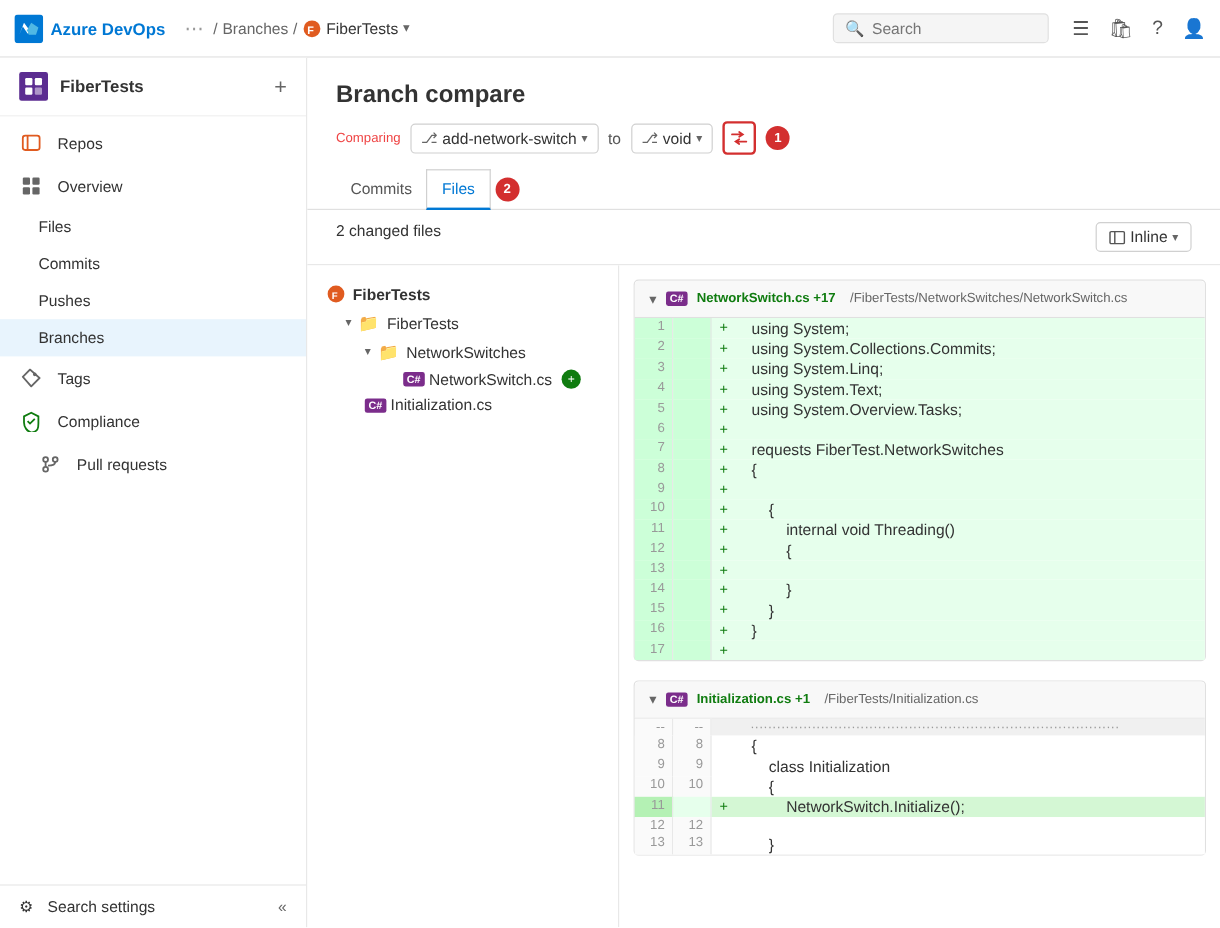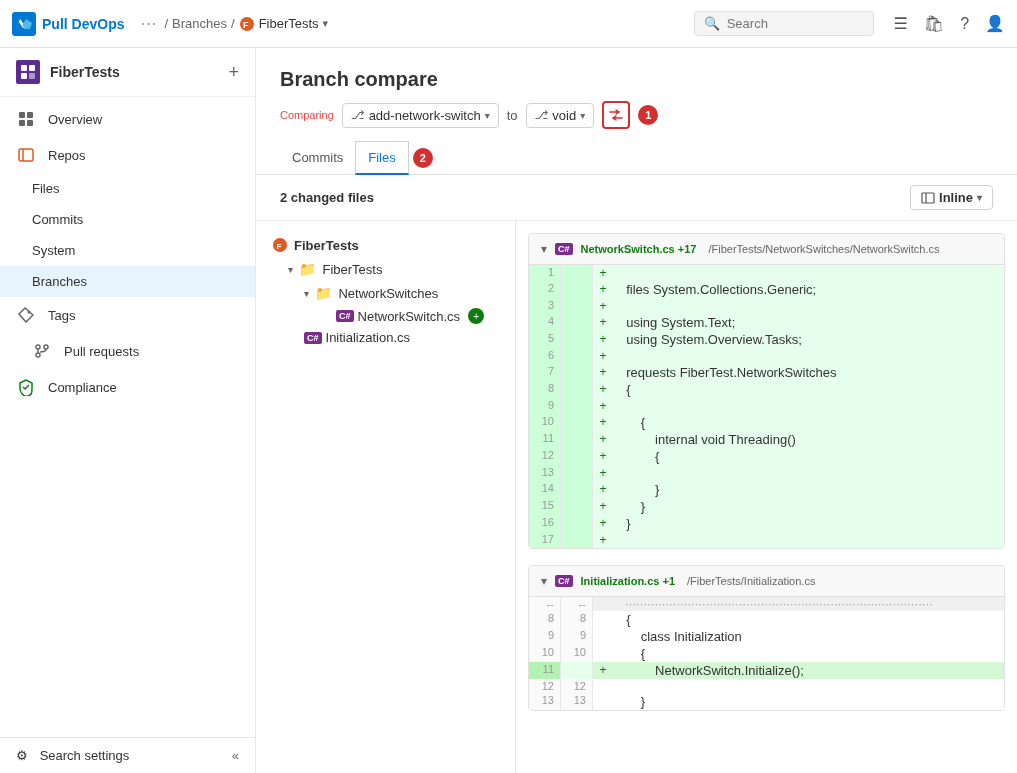--- a/index.html
+++ b/index.html
@@ -44,21 +44,21 @@
     .chevron { color: #666; font-size: 10px; }
     .to-label { color: #555; font-size: 13px; }
     .swap-icon { width: 28px; height: 28px; border: 2px solid #d32f2f; border-radius: 4px; display: flex; align-items: center; justify-content: center; color: #d32f2f; cursor: pointer; font-size: 14px; }
 
     
     .tabs { display: flex; align-items: center; gap: 0; border-bottom: 1px solid #e0e0e0; padding: 0 24px; }
     .tab { padding: 8px 12px; cursor: pointer; color: #555; font-size: 13px; border-bottom: 2px solid transparent; margin-bottom: -1px; }
     .tab.active { color: #0078d4; border-bottom: 2px solid #0078d4; font-weight: 500; border: 1px solid #d0d0d0; border-bottom: 2px solid #0078d4; }
 
     
-    .files-bar { display: flex; align-items: center; justify-content: space-between; padding: 10px 24px; border-bottom: 1px solid #e8e8e8; font-weight: bold; }
+    .files-bar { display: flex; align-items: flex-start; justify-content: space-between; padding: 10px 24px; border-bottom: 1px solid #e8e8e8; }
     .files-count { color: #333; font-size: 13px; }
     .inline-btn { display: flex; align-items: center; gap: 4px; border: 1px solid #d0d0d0; border-radius: 4px; padding: 4px 10px; cursor: pointer; font-size: 13px; background: #fff; }
 
     
     .split-layout { display: flex; flex: 1; overflow: hidden; }
     .file-tree { width: 260px; border-right: 1px solid #e8e8e8; overflow-y: auto; padding: 12px 0; flex-shrink: 0; }
     .tree-root { display: flex; align-items: center; gap: 6px; padding: 4px 16px; font-weight: 600; font-size: 13px; cursor: pointer; }
     .tree-folder { display: flex; align-items: center; gap: 6px; padding: 4px 16px; font-size: 13px; cursor: pointer; }
     .tree-folder.level1 { padding-left: 32px; }
     .tree-folder.level2 { padding-left: 48px; }
@@ -93,21 +93,21 @@
 </head>
 <body>
 
 <div class="topbar">
   <div class="topbar-logo">
     <svg class="topbar-logo-icon" viewBox="0 0 24 24" fill="none">
       <rect width="24" height="24" rx="3" fill="#0078d4"></rect>
       <path d="M4 17L8 7l6 8-3 1-4-6-3 7z" fill="white"></path>
       <path d="M10 14l4-7 6 4-2 6H12l-1-3z" fill="#50b8e4"></path>
     </svg>
-    <span>Pull DevOps</span>
+    <span>Azure DevOps</span>
   </div>
   <div style="display:flex;align-items:center;gap:6px;margin-left:8px;">
     <span style="color:#999;font-size:16px;">⋯</span>
   </div>
   <div class="topbar-breadcrumb">
     <span>/</span>
     <a href="#">Branches</a>
     <span>/</span>
     <div class="topbar-breadcrumb-current">
       <svg width="16" height="16" viewBox="0 0 16 16" fill="#e05b20">
@@ -145,87 +145,87 @@
           </svg>
         </div>
         <span>FiberTests</span>
       </div>
       <span class="sidebar-add">+</span>
     </div>
     <nav class="sidebar-nav">
 
       <div class="sidebar-item">
         <span class="sidebar-item-icon">
+          <svg width="18" height="18" viewBox="0 0 18 18">
+              <rect x="2" y="3" width="14" height="12" rx="2" fill="none" stroke="#e05b20" stroke-width="1.5"></rect>
+              <line x1="6" y1="3" x2="6" y2="15" stroke="#e05b20" stroke-width="1.5"></line>
+            </svg>
+        </span>
+        <span>Repos</span>
+      </div>
+
+      <div class="sidebar-item">
+        <span class="sidebar-item-icon">
           <svg width="18" height="18" viewBox="0 0 18 18" fill="#666">
               <rect x="2" y="2" width="6" height="6" rx="1" fill="#666"></rect>
               <rect x="10" y="2" width="6" height="6" rx="1" fill="#666"></rect>
               <rect x="2" y="10" width="6" height="6" rx="1" fill="#666"></rect>
               <rect x="10" y="10" width="6" height="6" rx="1" fill="#666"></rect>
             </svg>
         </span>
         <span>Overview</span>
       </div>
 
-      <div class="sidebar-item">
-        <span class="sidebar-item-icon">
-          <svg width="18" height="18" viewBox="0 0 18 18">
-              <rect x="2" y="3" width="14" height="12" rx="2" fill="none" stroke="#e05b20" stroke-width="1.5"></rect>
-              <line x1="6" y1="3" x2="6" y2="15" stroke="#e05b20" stroke-width="1.5"></line>
-            </svg>
-        </span>
-        <span>Repos</span>
-      </div>
-
       <div class="sidebar-item" style="padding-left:32px;">
         <span>Files</span>
       </div>
 
       <div class="sidebar-item" style="padding-left:32px;">
         <span>Commits</span>
       </div>
 
       <div class="sidebar-item" style="padding-left:32px;">
-        <span>System</span>
+        <span>Pushes</span>
       </div>
 
       <div class="sidebar-item active" style="padding-left:32px;">
         <span>Branches</span>
       </div>
 
       <div class="sidebar-item" style="">
         <span class="sidebar-item-icon">
           <svg width="16" height="16" viewBox="0 0 16 16">
               <polygon points="1,7 7,1 15,8 8,15" fill="none" stroke="#666" stroke-width="1.5"></polygon>
               <circle cx="11" cy="5" r="1.5" fill="#666"></circle>
             </svg>
         </span>
         <span>Tags</span>
+      </div>
+
+      <div class="sidebar-item">
+        <span class="sidebar-item-icon">
+          <svg width="18" height="18" viewBox="0 0 18 18">
+              <path d="M9 2L3 5v5c0 4 2.7 7.5 6 8.5C15.3 17.5 15 14 15 10V5z" fill="none" stroke="#107c10" stroke-width="1.5"></path>
+              <polyline points="6,9 8,11 12,7" stroke="#107c10" stroke-width="1.5" fill="none"></polyline>
+            </svg>
+        </span>
+        <span>Compliance</span>
       </div>
 
       <div class="sidebar-item" style="padding-left:32px;">
         <span class="sidebar-item-icon">
           <svg width="16" height="16" viewBox="0 0 16 16">
               <circle cx="4" cy="4" r="2" fill="none" stroke="#666" stroke-width="1.5"></circle>
               <circle cx="4" cy="12" r="2" fill="none" stroke="#666" stroke-width="1.5"></circle>
               <circle cx="12" cy="4" r="2" fill="none" stroke="#666" stroke-width="1.5"></circle>
               <line x1="4" y1="6" x2="4" y2="10" stroke="#666" stroke-width="1.5"></line>
               <path d="M12 6 Q12 9 6 9" fill="none" stroke="#666" stroke-width="1.5"></path>
             </svg>
         </span>
         <span>Pull requests</span>
-      </div>
-
-      <div class="sidebar-item">
-        <span class="sidebar-item-icon">
-          <svg width="18" height="18" viewBox="0 0 18 18">
-              <path d="M9 2L3 5v5c0 4 2.7 7.5 6 8.5C15.3 17.5 15 14 15 10V5z" fill="none" stroke="#107c10" stroke-width="1.5"></path>
-              <polyline points="6,9 8,11 12,7" stroke="#107c10" stroke-width="1.5" fill="none"></polyline>
-            </svg>
-        </span>
-        <span>Compliance</span>
       </div>
     </nav>
     <div class="sidebar-footer">
       <div class="sidebar-footer-item">
         <span>⚙</span>
         <span>Search settings</span>
         <span class="sidebar-collapse">«</span>
       </div>
     </div>
   </div>
@@ -317,31 +317,33 @@
             <button class="collapse-btn">▾</button>
             <span class="cs-badge">C#</span>
             <span class="file-diff-name">NetworkSwitch.cs <span style="color:#107c10;">+17</span></span>
             <span class="file-diff-path">/FiberTests/NetworkSwitches/NetworkSwitch.cs</span>
           </div>
           <div>
             <div class="diff-line added">
                 <span class="diff-line-num">1</span>
                 <span class="diff-line-num empty"></span>
                 <span class="diff-sign" style="color:#107c10;">+</span>
+                <span class="diff-code">  using System;</span>
               </div>
             <div class="diff-line added">
                 <span class="diff-line-num">2</span>
                 <span class="diff-line-num empty"></span>
                 <span class="diff-sign" style="color:#107c10;">+</span>
-                <span class="diff-code">  files System.Collections.Generic;</span>
+                <span class="diff-code">  using System.Collections.Commits;</span>
               </div>
             <div class="diff-line added">
                 <span class="diff-line-num">3</span>
                 <span class="diff-line-num empty"></span>
                 <span class="diff-sign" style="color:#107c10;">+</span>
+                <span class="diff-code">  using System.Linq;</span>
               </div>
             <div class="diff-line added">
                 <span class="diff-line-num">4</span>
                 <span class="diff-line-num empty"></span>
                 <span class="diff-sign" style="color:#107c10;">+</span>
                 <span class="diff-code">  using System.Text;</span>
               </div>
             <div class="diff-line added">
                 <span class="diff-line-num">5</span>
                 <span class="diff-line-num empty"></span>

